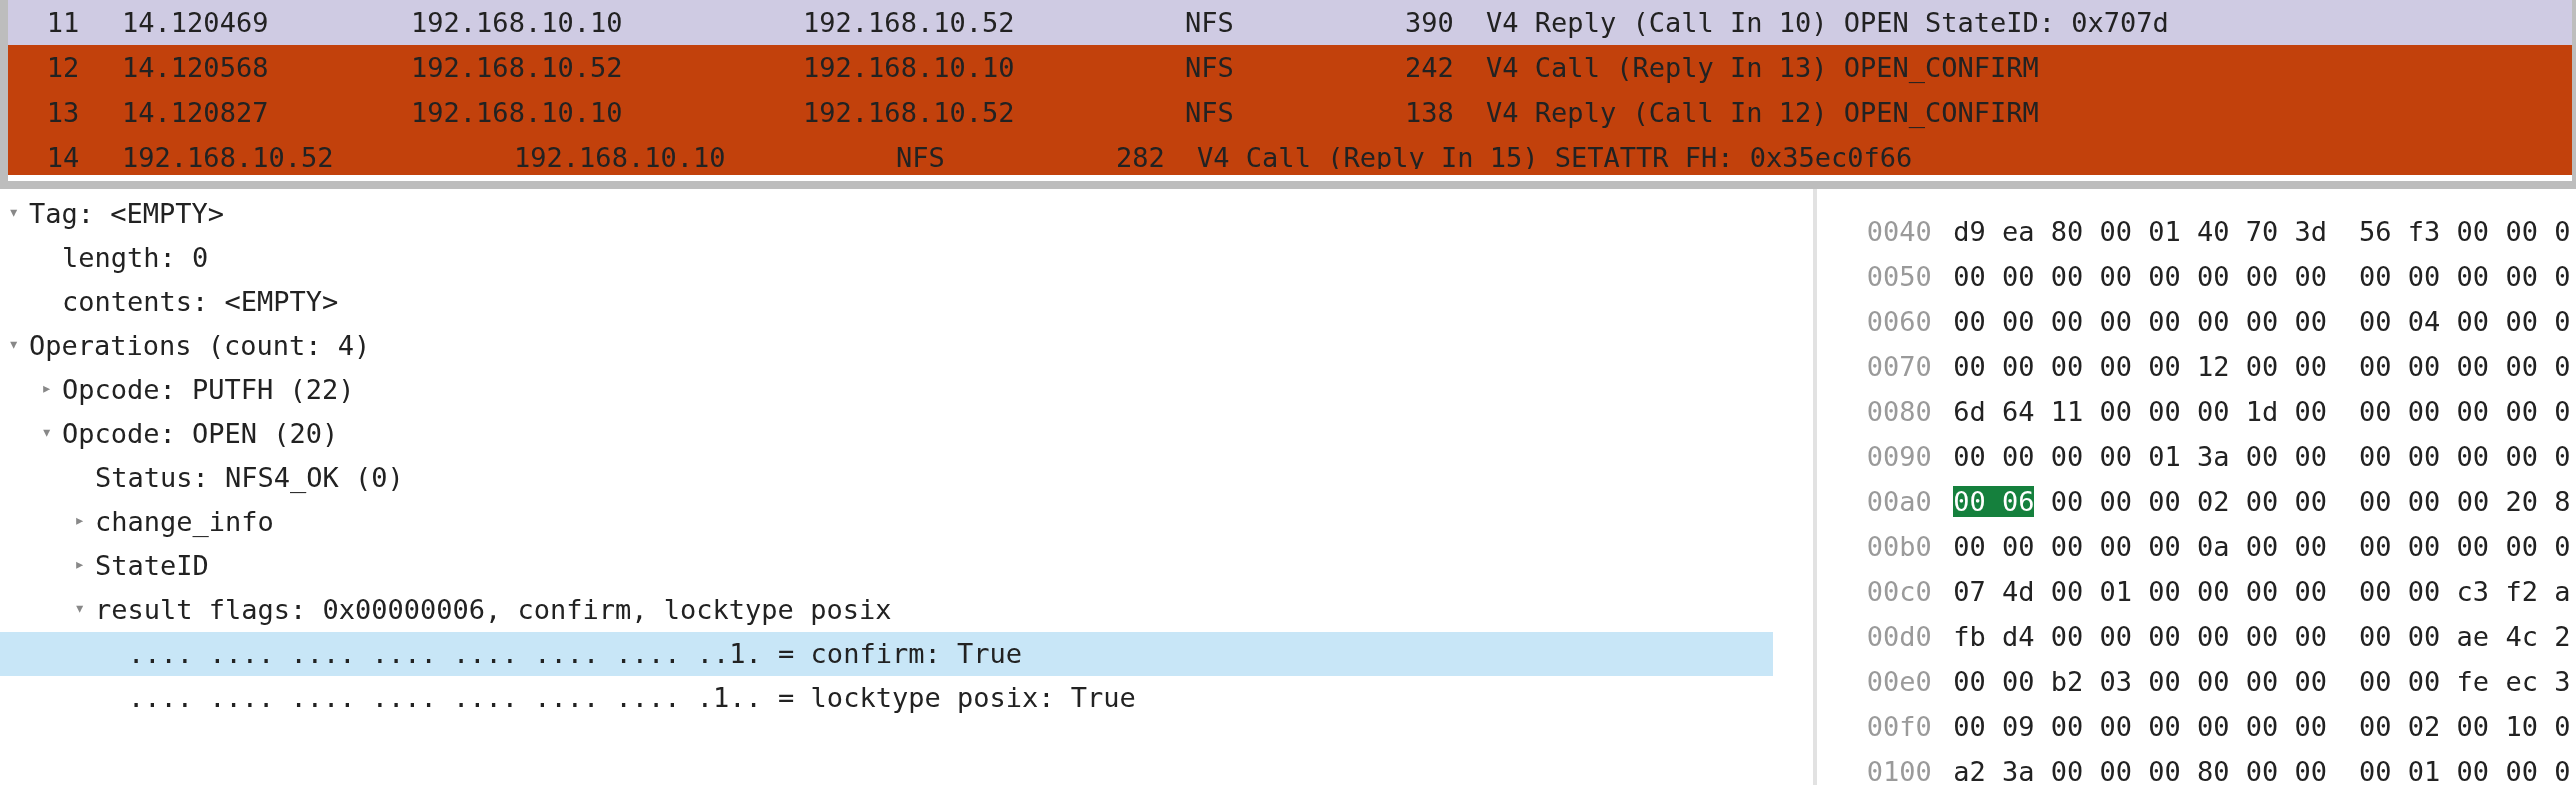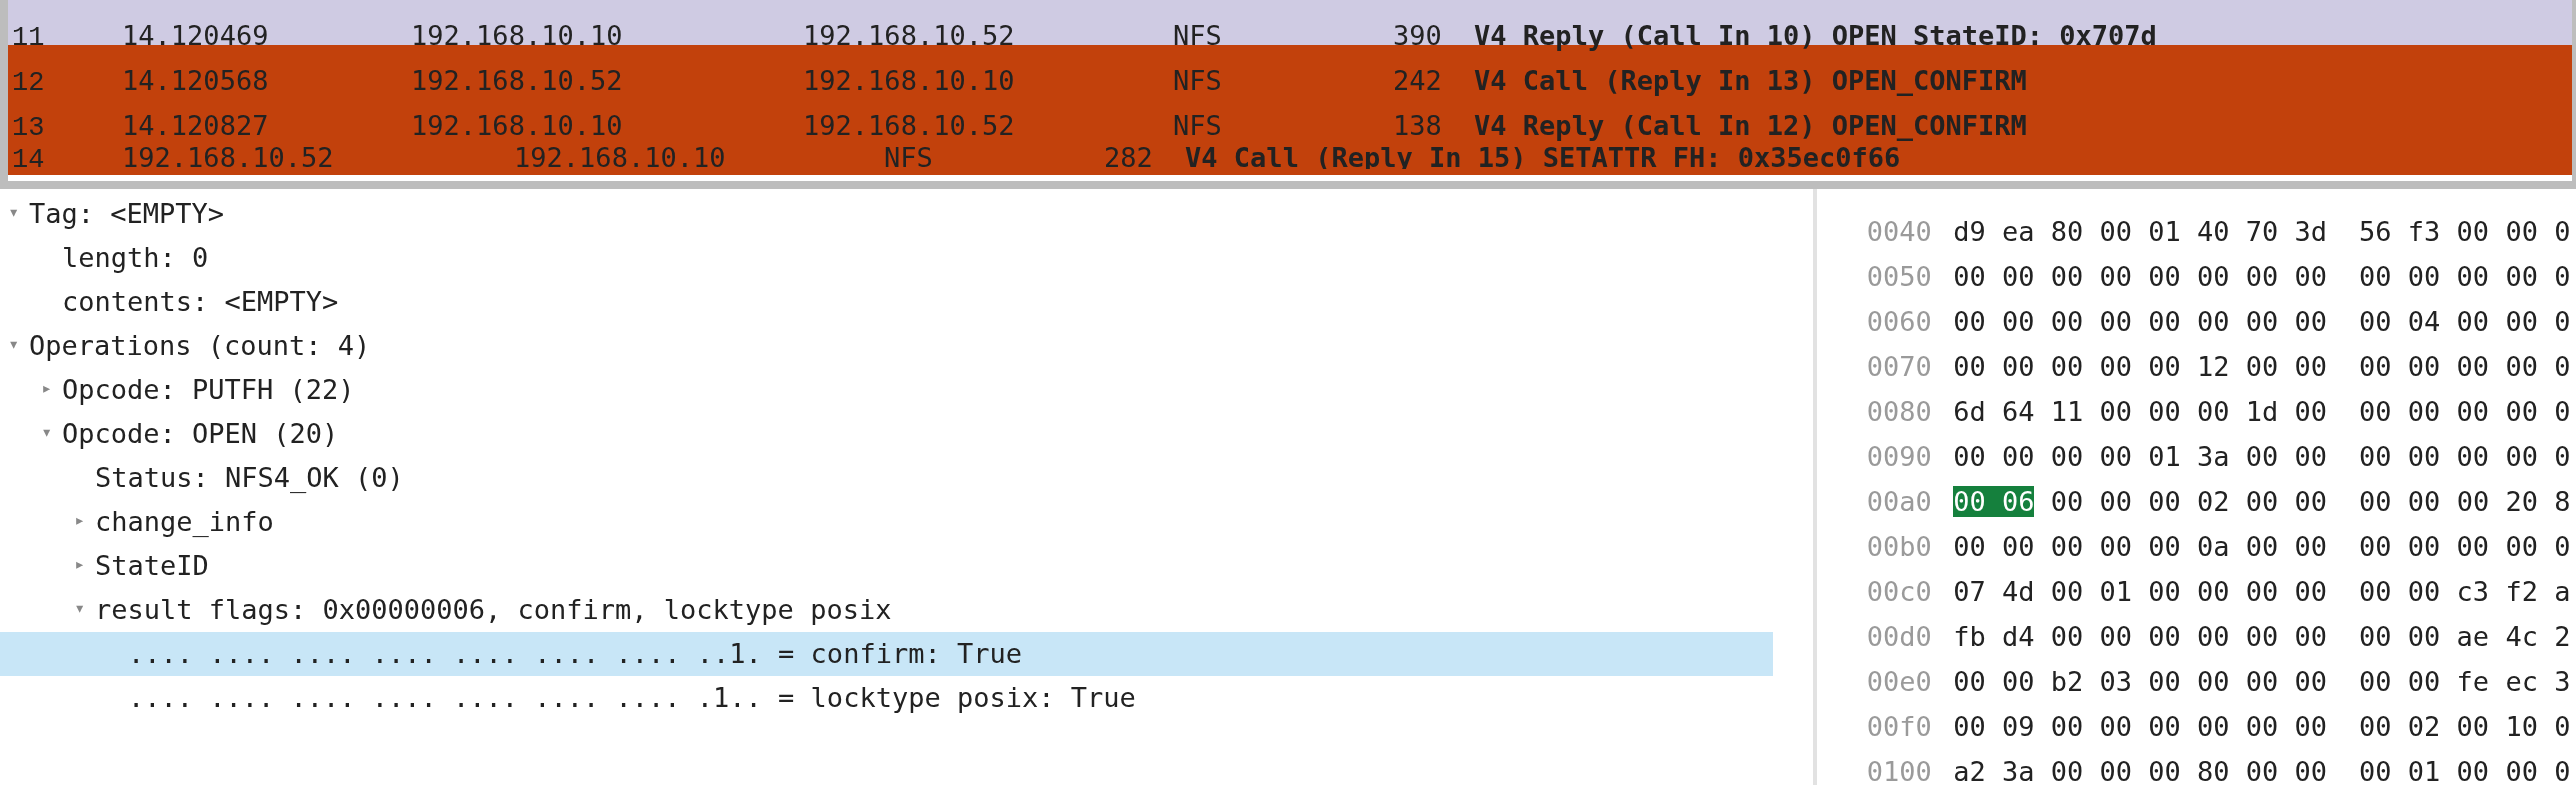--- a/index.html
+++ b/index.html
@@ -26,27 +26,27 @@
   .packet-row {
     height: 45px;
     line-height: 45px;
     white-space: nowrap;
     display: flex;
     align-items: baseline;
     padding-left: 4.1px;
   }
   .packet-row.sel { background: #cfcbe3; }
   .packet-row.alt { background: #c2410c; }
-  .pr-right-num { width: 110px; text-align: left; padding-right: 8.3px; font-family: Liberation Mono, monospace;}
-  .pr-time   { width: 289px; margin-top: 13px; }
+  .pr-right-num { width: 110px; text-align: center; padding-right: 8.3px;}
+  .pr-time   { width: 289px; }
   .pr-src    { width: 392px; }
   .pr-dst    { width: 370px; }
-  .pr-proto  { width: 220px; }
+  .pr-proto  { width: 220px; margin-left: 12px; }
   .pr-len    { width: 81px; }
-  .pr-info   { flex: 1; font-weight: bold; }
+  .pr-info   { flex: 1; }
   .packet-row.cut { height: 40px; }
   .packet-row.cut > span { clip-path: inset(0 0 11px 0); }
 
   
   .mid {
     display: flex;
     width: 100%;
     height: calc(785px - 189px);
     gap: 40px;
   }

